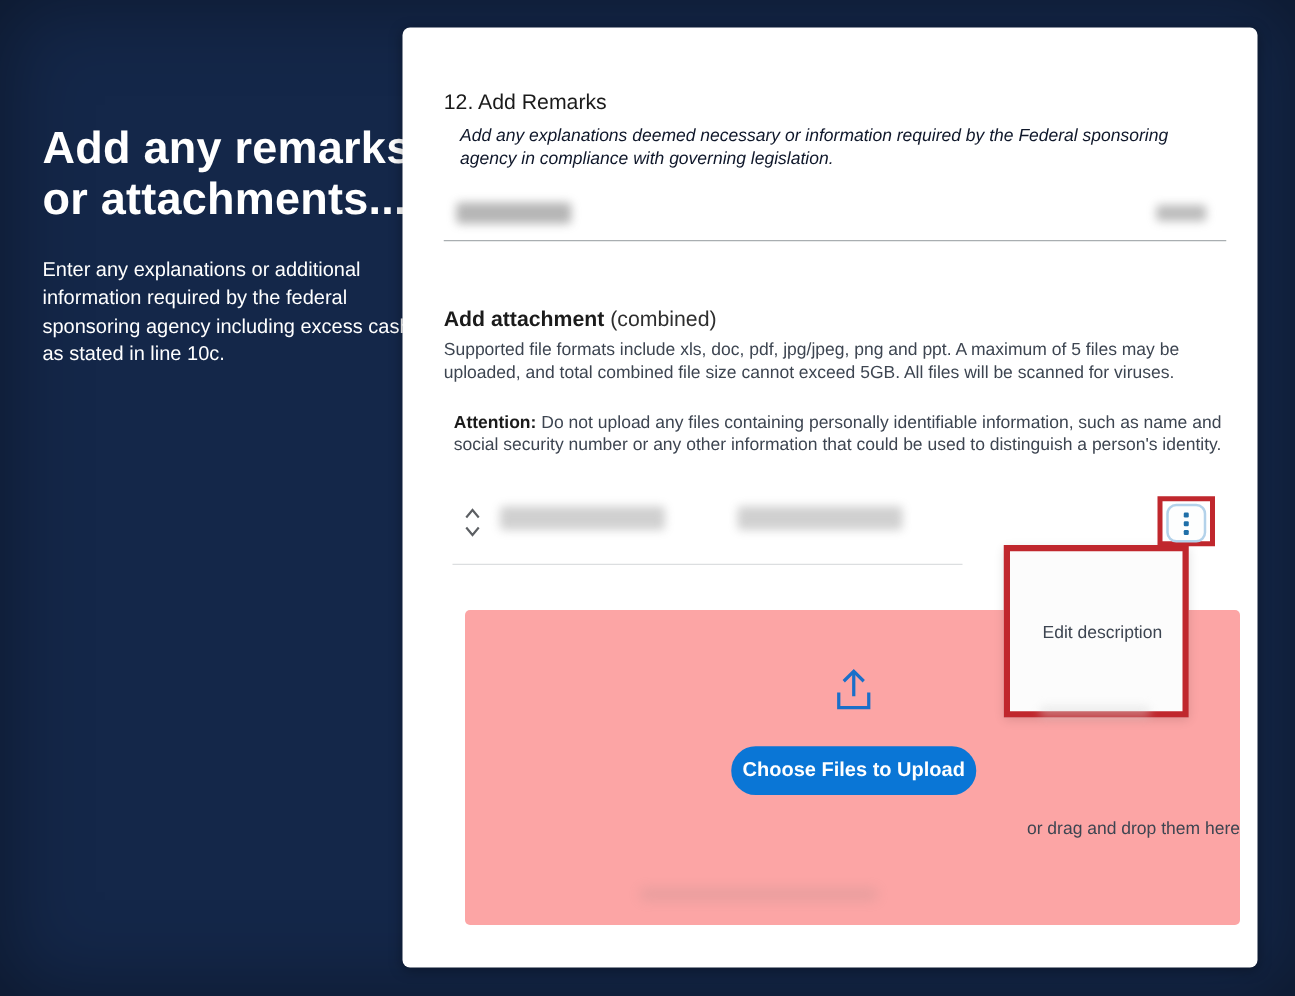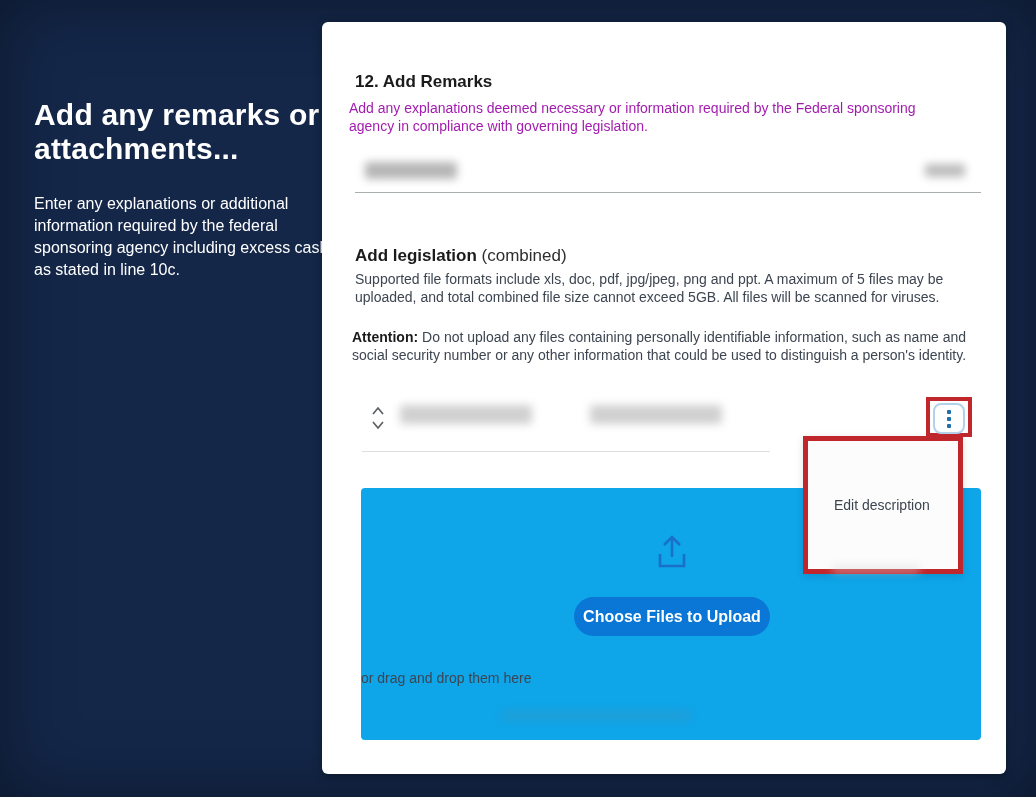--- a/index.html
+++ b/index.html
@@ -5,44 +5,44 @@
   html,body { margin:0; padding:0; background:#0e1e3a; }
   .page {
     position:relative; width:1036px; height:797px; overflow:hidden;
     background:#142749;
     font-family:"Liberation Sans", sans-serif;
     box-shadow: inset 0 0 70px rgba(0,0,0,.4);
   }
 
   
   .sidebar { position:absolute; left:34px; top:98px; width:296px; color:#ffffff; }
-  .sidebar h1 { margin:0; font-size:30px; line-height:1.13; font-weight:bold; letter-spacing:.2px; }
+  .sidebar h1 { margin:0; font-size:36px; line-height:1.13; font-weight:bold; letter-spacing:.2px; }
   .sidebar p  { margin:27px 0 0; font-size:16px; line-height:1.38; font-weight:400; }
 
   
   .card {
     position:absolute; left:322px; top:22px; width:684px; height:752px;
     background:#ffffff; border-radius:6px;
     box-shadow:0 2px 10px rgba(0,0,0,.35);
   }
 
-  .remarks-heading { position:absolute; left:33px; top:36px; font-size:17px; font-weight:bold; color:#1b1b1b; }
-  .remarks-desc    { position:absolute; left:27px; top:63px; width:608px; font-size:14px; line-height:1.32; color:#a21caf; }
+  .remarks-heading { position:absolute; left:33px; top:36px; font-size:17px; font-weight:normal; color:#1b1b1b; }
+  .remarks-desc    { position:absolute; left:46px; top:63px; width:608px; font-size:14px; line-height:1.32; color:#0f172a;font-style:italic; }
 
   
   .remarks-field { position:absolute; left:33px; top:132px; width:626px; height:38px; border-bottom:1px solid #a9aeb1; }
   .redact { position:absolute; background:#7a7a7a; border-radius:3px; filter:blur(4px); }
   .redact-remarks-label  { left:10px; top:8px;  width:92px; height:17px; opacity:.55; }
   .redact-char-counter   { right:16px; top:10px; width:40px; height:13px; opacity:.5; }
 
   .attach-heading { position:absolute; left:33px; top:207px; font-size:17px; color:#1b1b1b; }
   .attach-heading .bold { font-weight:bold; }
   .attach-heading .opt  { font-weight:400; color:#2e2e2e; }
   .supported-text { position:absolute; left:33px; top:234px; width:620px; font-size:14px; line-height:1.3; color:#3d4551; }
-  .attention-text { position:absolute; left:30px; top:292px; width:618px; font-size:14px; line-height:1.3; color:#3d4551; }
+  .attention-text { position:absolute; left:41px; top:292px; width:618px; font-size:14px; line-height:1.3; color:#3d4551; }
   .attention-text .attn-label { font-weight:bold; color:#1b1b1b; margin-right:4px; }
 
   
   .attachment-row { position:absolute; left:33px; top:374px; width:620px; height:52px; }
   .sort-icon { position:absolute; left:16px; top:8px; width:14px; height:28px; cursor:pointer; }
   .redact-file-name { left:45px; top:9px;  width:132px; height:19px; opacity:.35; }
   .redact-file-desc { left:235px; top:9px; width:132px; height:19px; opacity:.35; }
 
   .kebab-annotation {
     position:absolute; left:604px; top:375px; width:46px; height:40px;
@@ -53,43 +53,43 @@
     background:#fdfefe; border:2px solid #b3d2ea; border-radius:8px; box-sizing:border-box;
     display:flex; flex-direction:column; align-items:center; justify-content:center; gap:3px;
     cursor:pointer; padding:0;
   }
   .kebab-btn .dot { width:4px; height:4px; border-radius:1px; background:#1f6fa8; }
 
   .row-divider { position:absolute; left:40px; top:429px; width:408px; border-bottom:1px solid #dcdee0; }
 
   
   .menu-annotation {
-    position:absolute; left:481px; top:414px; width:160px; height:138px;
+    position:absolute; left:481px; top:414px; width:148px; height:138px;
     border:5px solid #c0272d; box-sizing:border-box; background:#fcfcfc;
     box-shadow:0 2px 8px rgba(0,0,0,.12); z-index:5;
     display:flex; flex-direction:column;
   }
   .menu-item {
     flex:1; display:flex; align-items:center; padding-left:26px;
     font-size:14px; color:#3d4551; cursor:pointer; position:relative;
   }
   .menu-ghost { position:absolute; left:24px; bottom:-4px; width:88px; height:8px; background:#d9d9d9; filter:blur(4px); opacity:.5; border-radius:3px; }
 
   
   .dropzone {
-    position:absolute; left:39px; top:466px; width:620px; height:252px;
-    background:#0ea5e9; border-radius:4px;
+    position:absolute; left:50px; top:466px; width:620px; height:252px;
+    background:#fca5a5; border-radius:4px;
   }
   .upload-icon { position:absolute; left:292px; top:44px; width:38px; height:40px; }
   .choose-btn {
     position:absolute; left:213px; top:109px; width:196px; height:39px;
     background:#0a76d6; color:#ffffff; font-family:"Liberation Sans", sans-serif;
     font-size:16px; font-weight:bold; border:none; border-radius:20px; cursor:pointer;
   }
-  .drag-hint { position:absolute; left:0; top:166px; width:100%; text-align:left; font-size:14px; color:#3d4551;margin-top:16px; }
+  .drag-hint { position:absolute; left:0; top:166px; width:100%; text-align:right; font-size:14px; color:#3d4551; }
   .dropzone-smudge { left:140px; top:223px; width:190px; height:9px; opacity:.18; filter:blur(5px); }
 </style>
 </head>
 <body>
 
 <div class="page">
 
   <aside class="sidebar">
     <h1>Add any remarks or attachments...</h1>
     <p>Enter any explanations or additional information required by the federal sponsoring agency including excess cash as stated in line 10c.</p>
@@ -99,21 +99,21 @@
 
     <h2 class="remarks-heading">12. Add Remarks</h2>
     <p class="remarks-desc">Add any explanations deemed necessary or information required by the Federal sponsoring agency in compliance with governing legislation.</p>
 
     <div class="remarks-field">
       <div class="redact redact-remarks-label"></div>
       <div class="redact redact-char-counter"></div>
     </div>
 
     <h3 class="attach-heading">
-      <span class="bold">Add legislation</span>
+      <span class="bold">Add attachment</span>
       <span class="opt">(combined)</span>
     </h3>
 
     <p class="supported-text">Supported file formats include xls, doc, pdf, jpg/jpeg, png and ppt. A maximum of 5 files may be uploaded, and total combined file size cannot exceed 5GB. All files will be scanned for viruses.</p>
 
     <p class="attention-text">
       <span class="attn-label">Attention:</span><span>Do not upload any files containing personally identifiable information, such as name and social security number or any other information that could be used to distinguish a person's identity.</span>
     </p>
 
     <div class="attachment-row">

